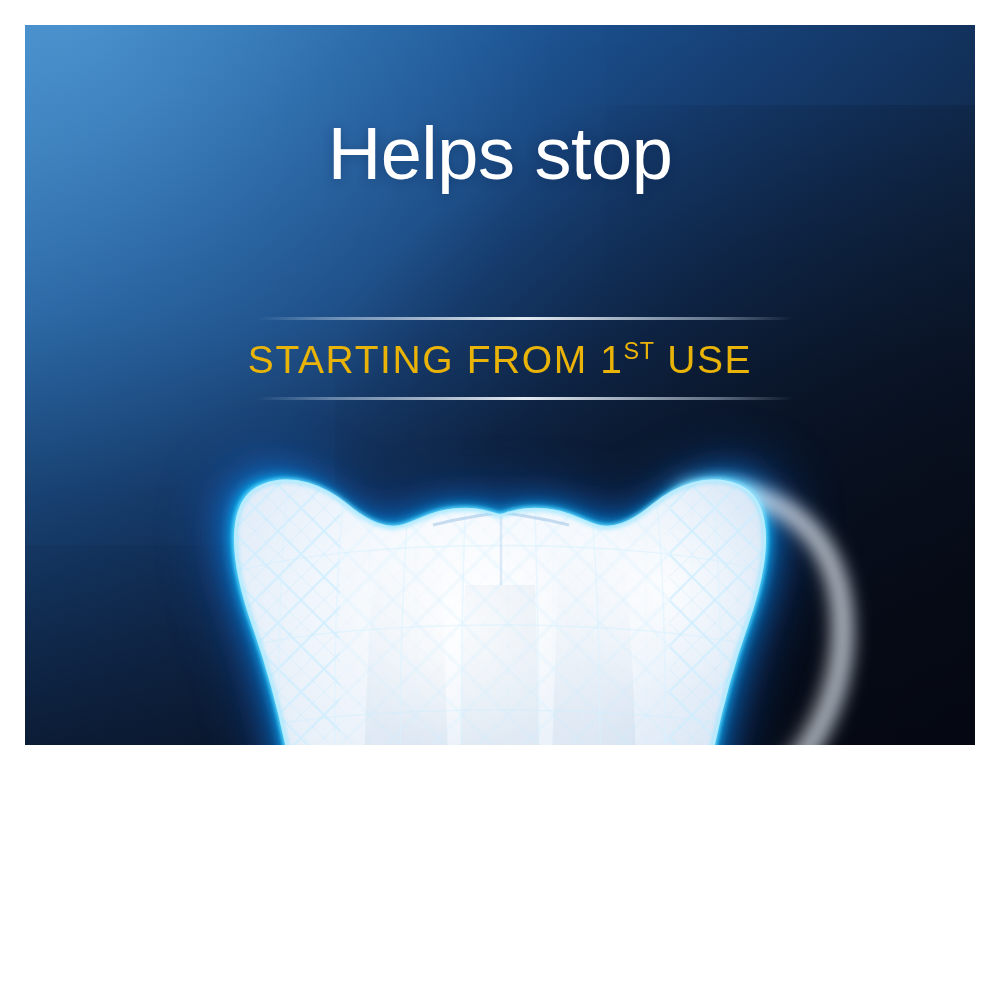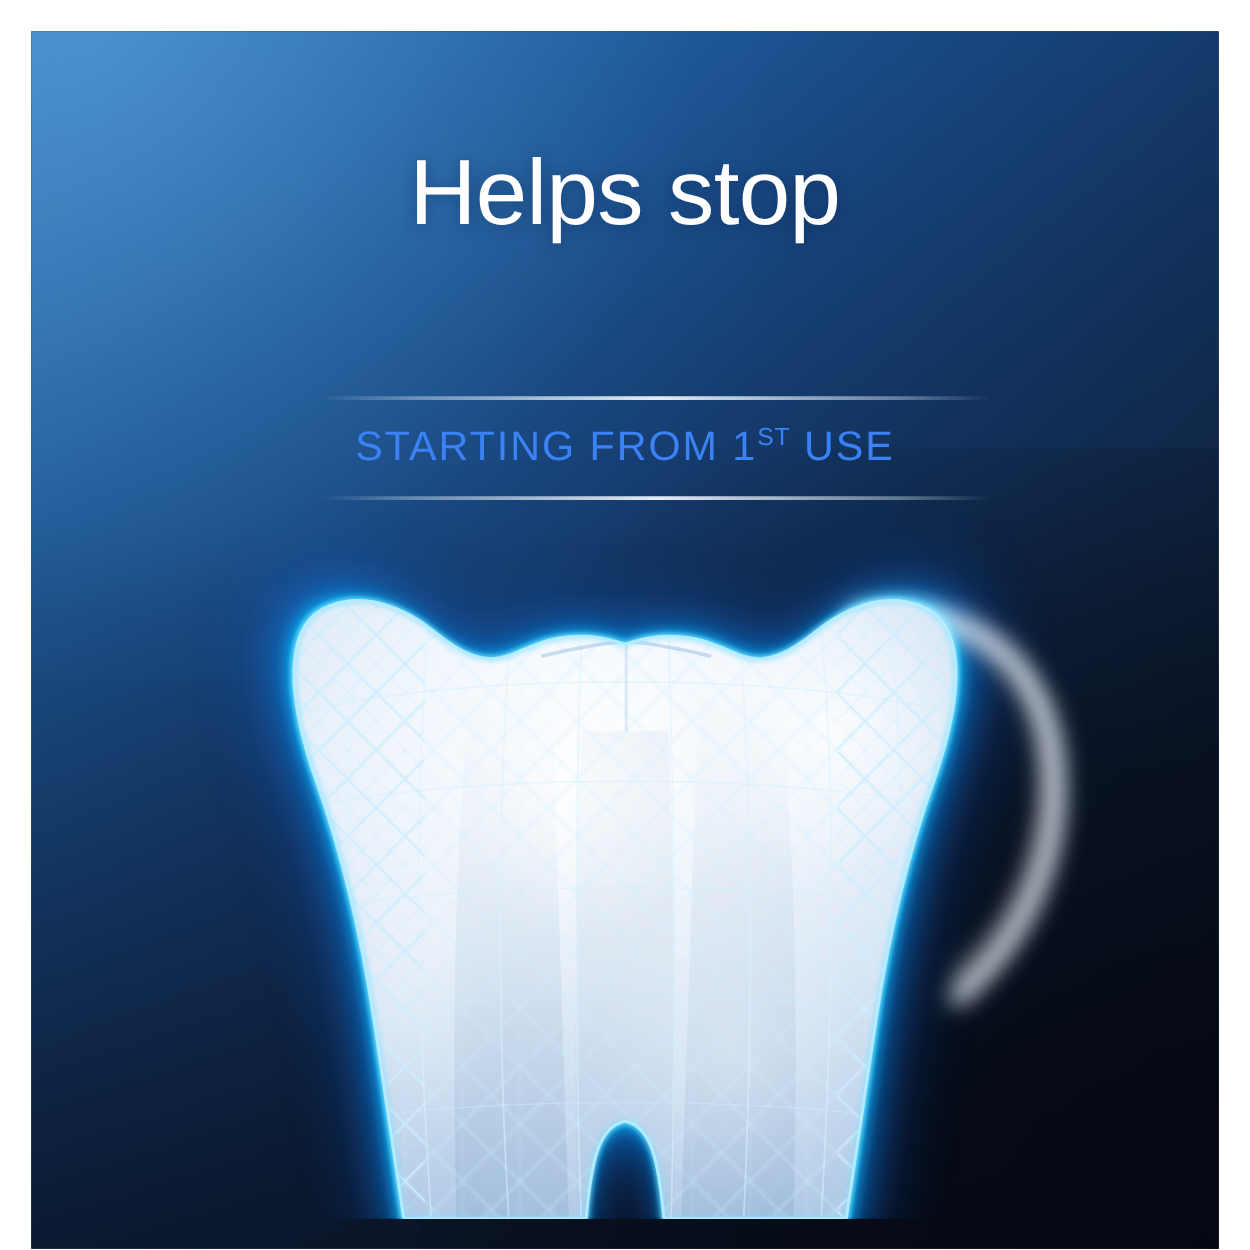--- a/index.html
+++ b/index.html
@@ -15,21 +15,21 @@
     overflow: hidden;
     font-family: "Liberation Sans", sans-serif;
   }
 
   
   .canvas {
     position: absolute;
     left: 25px;
     top: 25px;
     width: 950px;
-    height: 974px;
+    height: 720px;
     overflow: hidden;
     background: #0a1022;
   }
 
   
   .bg-base {
     position: absolute;
     inset: 0;
     background: linear-gradient(135deg,
         #3f88c5 0%,
@@ -108,22 +108,22 @@
   }
   .rule-top { top: 292px; }
   .rule-bottom { top: 372px; }
 
   
   .subhead {
     position: absolute;
     left: 0; right: 0;
     top: 313px;
     text-align: center;
-    color: #3b82f6;
-    font-size: 33px;
+    color: #eab308;
+    font-size: 39px;
     letter-spacing: 1.6px;
     font-weight: 500;
     white-space: nowrap;
   }
   .subhead .sup {
     font-size: 0.60em;
     vertical-align: super;
     letter-spacing: 0.6px;
   }
 

